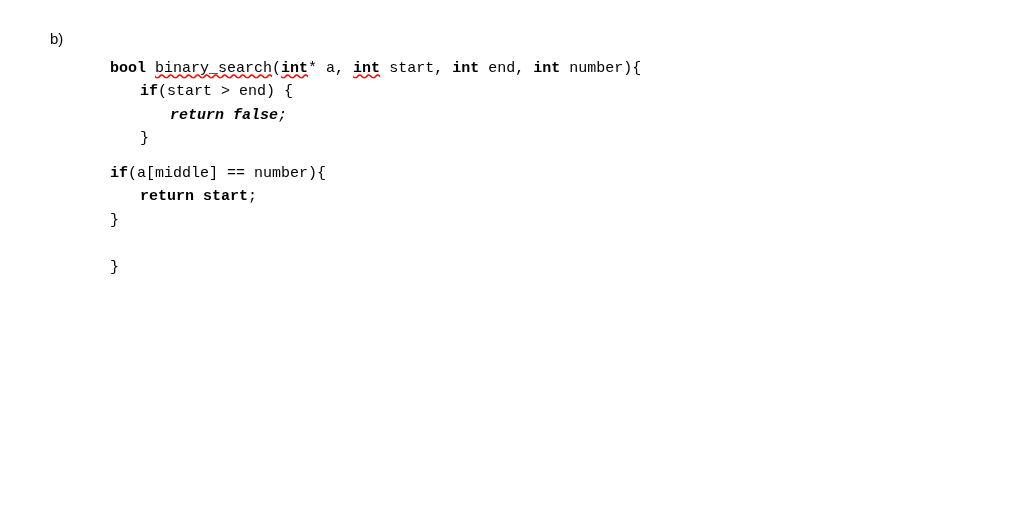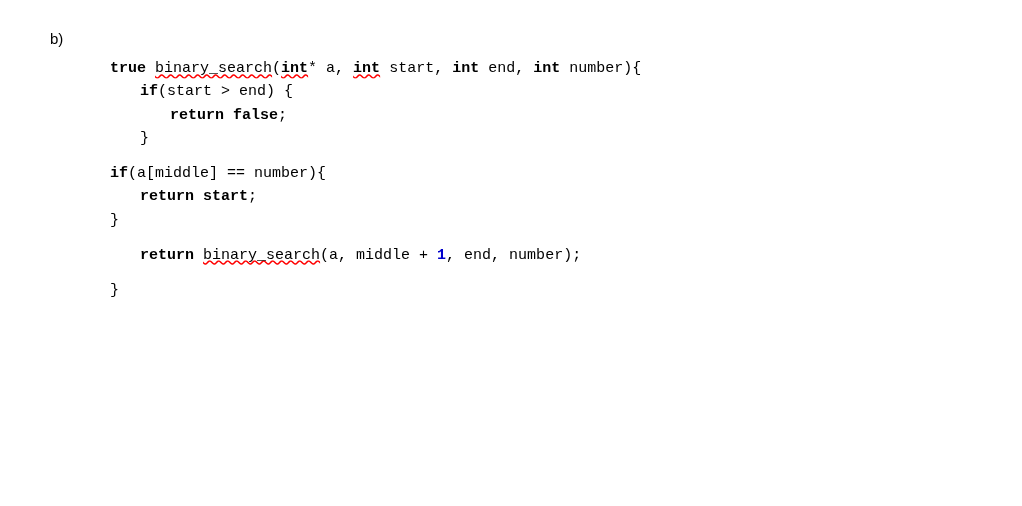--- a/index.html
+++ b/index.html
@@ -54,20 +54,21 @@
       font-weight: bold;
       text-decoration: underline wavy red;
       text-decoration-skip-ink: none;
     }
 
     .indent1 {
       margin-left: 2em;
     }
     .indent2 {
       margin-left: 4em;
+      font-style: italic;
     }
 
     .spacer {
       height: 0.8em;
       display: block;
     }
 
     .num-blue {
       color: #0000cc;
       font-weight: bold;
@@ -75,41 +76,40 @@
   </style>
 </head>
 <body>
 
 <div class="code-container">
 
   <div class="part-label">b)</div>
 
   <div class="code-block">
 
-    <span class="line"><span class="kw">true</span> <span class="squiggle-red">binary_search</span>(<span class="squiggle-red-bold">int</span>* a, <span class="squiggle-red-bold">int</span> start, <span class="kw">int</span> end, <span class="kw">int</span> number){</span>
+    <span class="line"><span class="kw">bool</span> <span class="squiggle-red">binary_search</span>(<span class="squiggle-red-bold">int</span>* a, <span class="squiggle-red-bold">int</span> start, <span class="kw">int</span> end, <span class="kw">int</span> number){</span>
 
     <span class="line indent1"><span class="kw">if</span>(start &gt; end) {</span>
 
     <span class="line indent2"><span class="kw">return</span> <span class="kw">false</span>;</span>
 
     <span class="line indent1">}</span>
 
     <span class="spacer"></span>
 
 
     <span class="line"><span class="kw">if</span>(a[middle] == number){</span>
 
     <span class="line indent1"><span class="kw">return</span> <span class="kw">start</span>;</span>
 
     <span class="line">}</span>
 
     <span class="spacer"></span>
 
 
-    <span class="line indent1"><span class="kw">return</span> <span class="squiggle-red">binary_search</span>(a, middle + <span class="num-blue">1</span>, end, number);</span>
 
     <span class="spacer"></span>
 
 
     <span class="line">}</span>
 
   </div>
 </div>
 
 </body></html>

